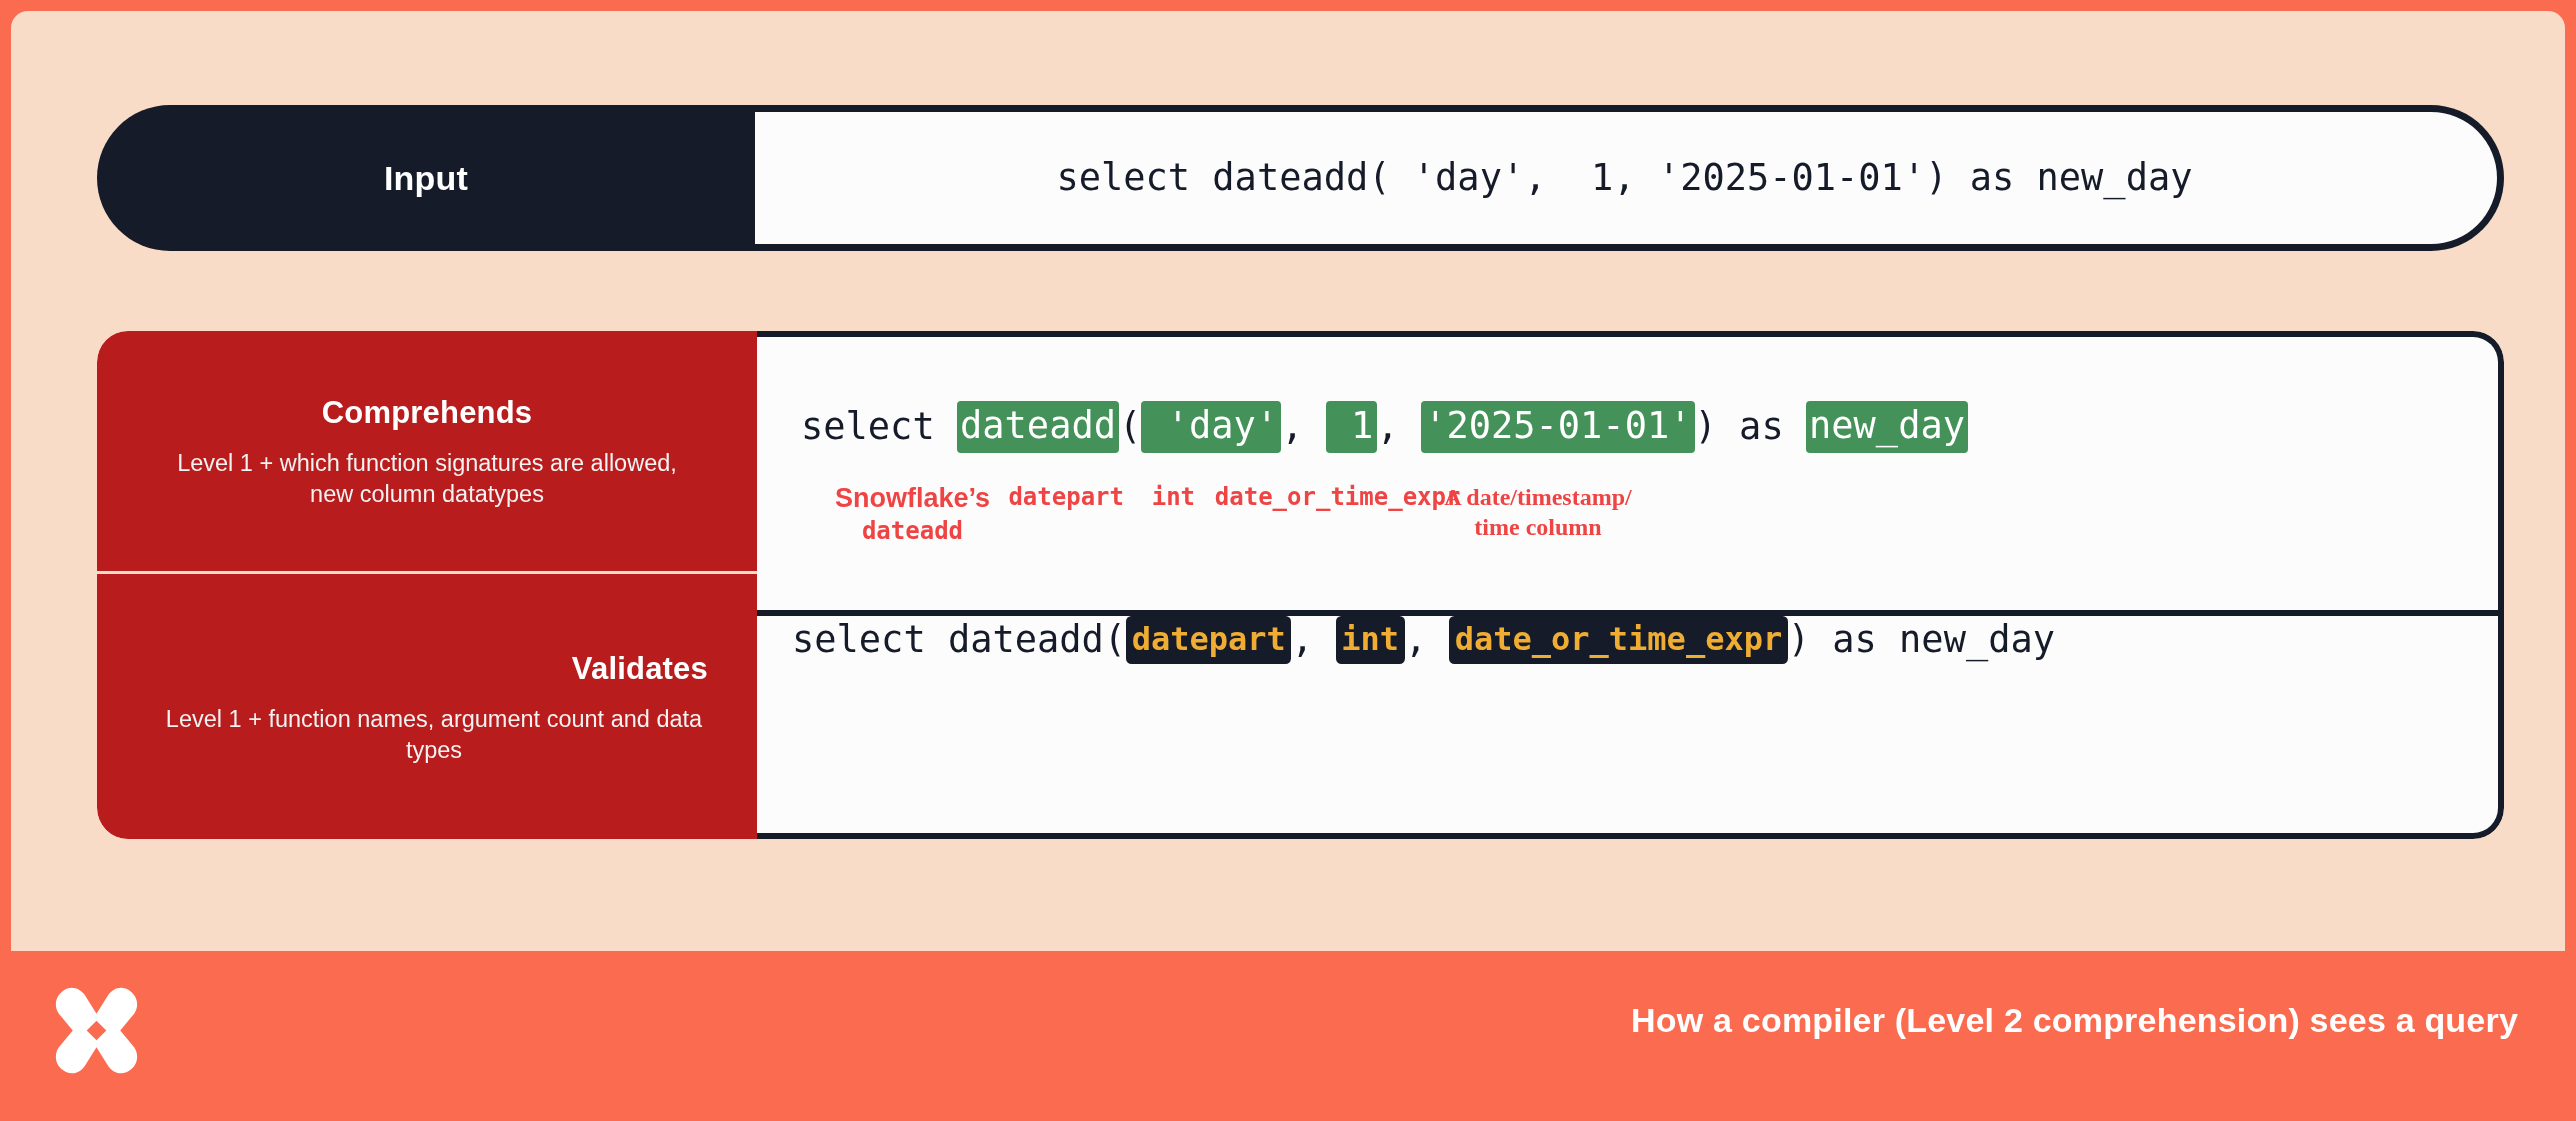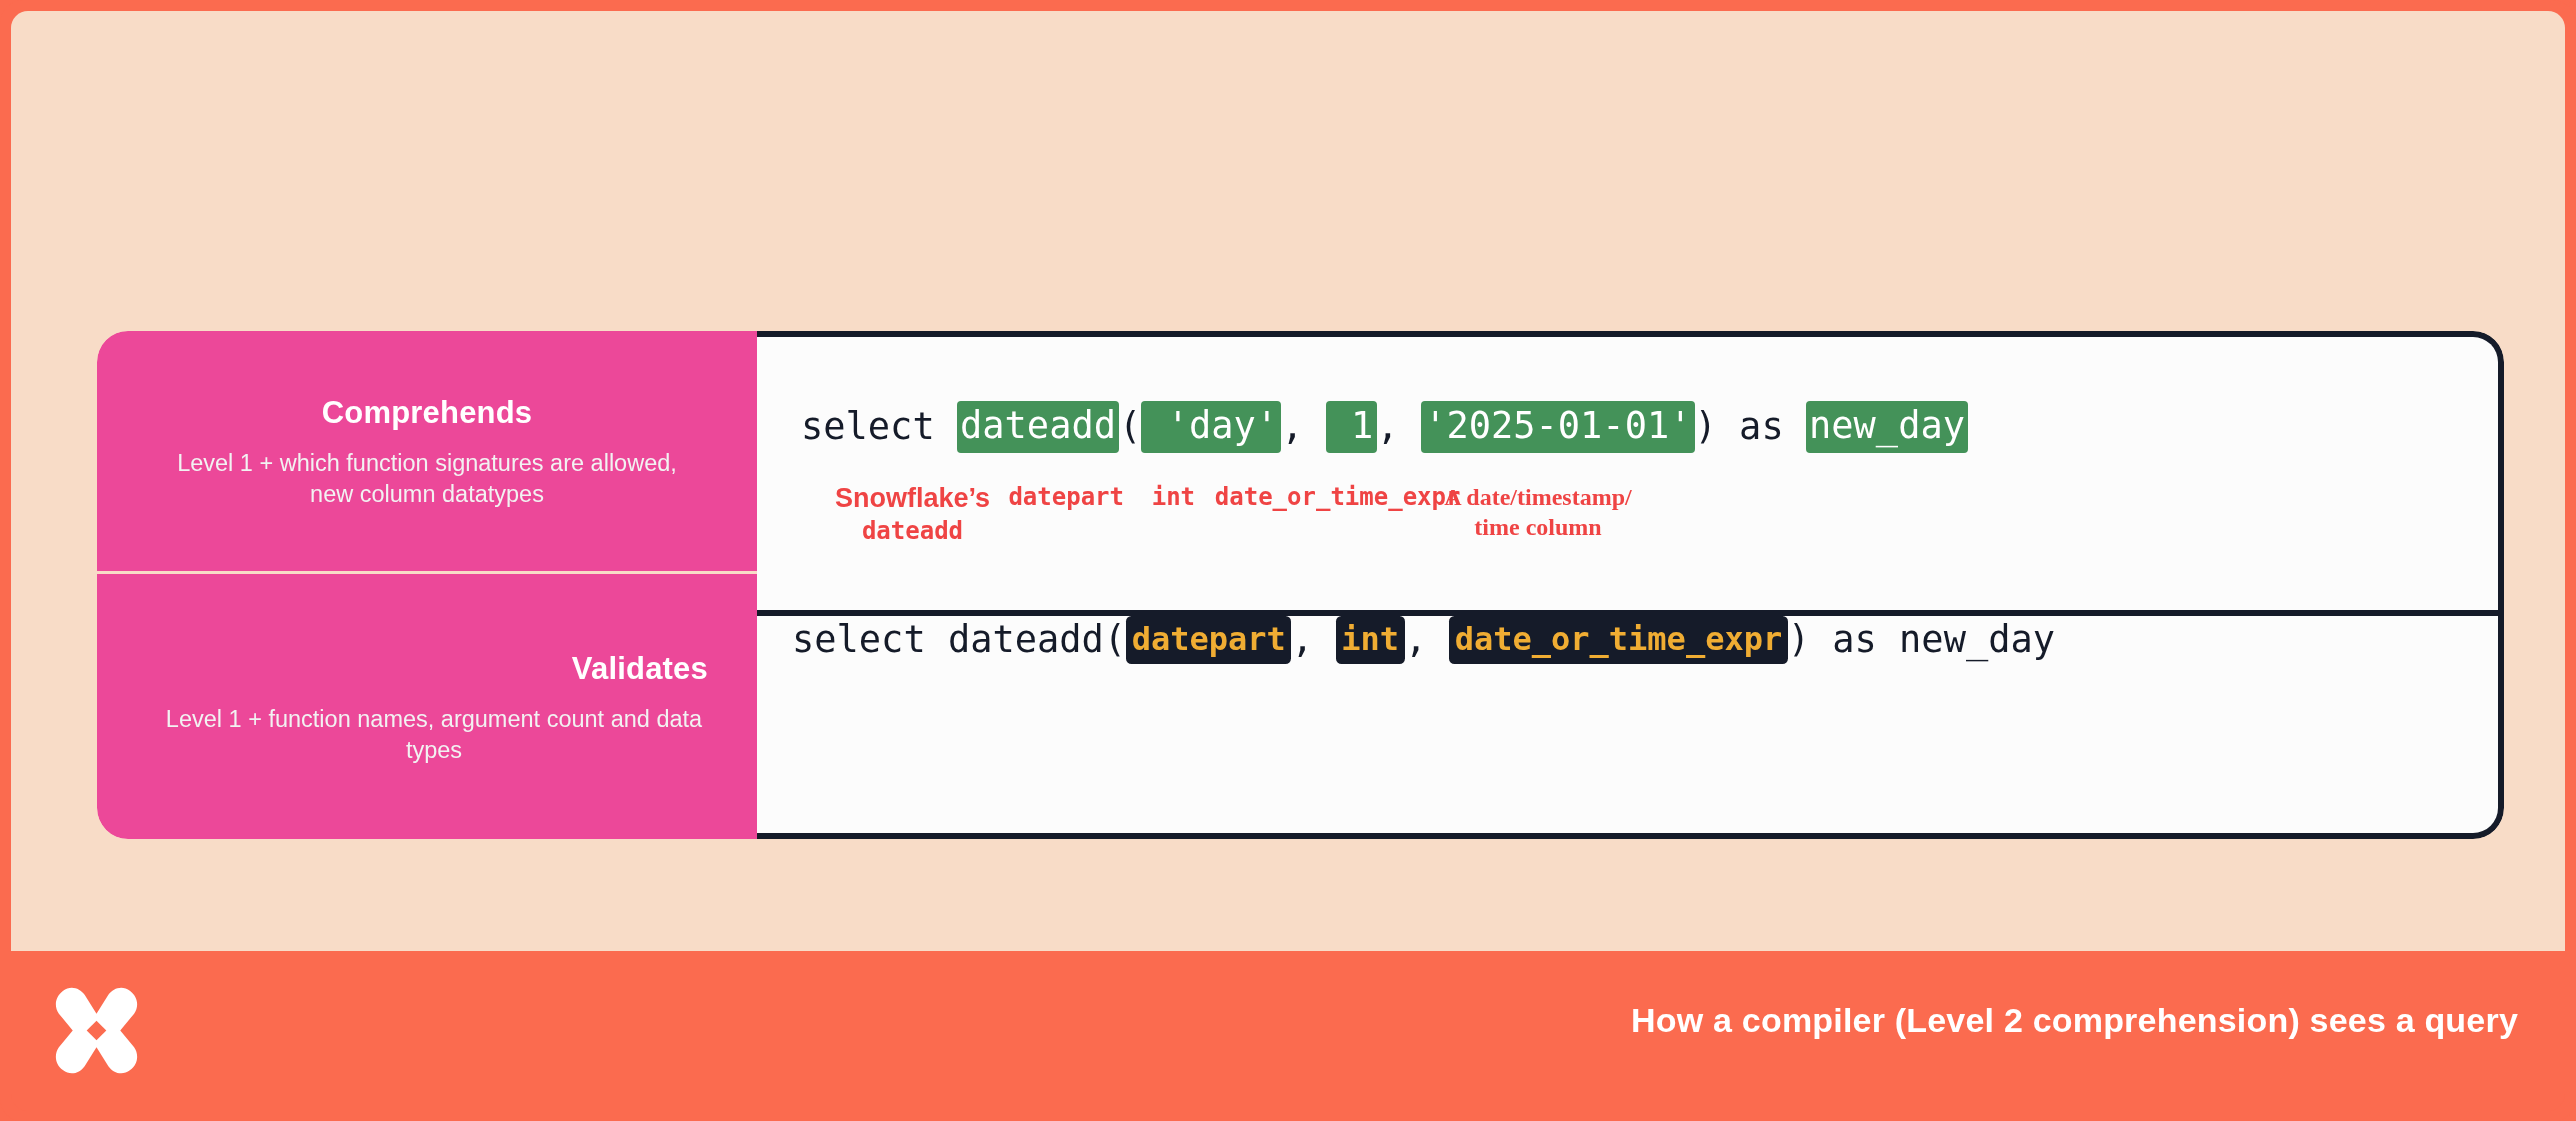--- a/index.html
+++ b/index.html
@@ -81,21 +81,21 @@
     border-radius: 31px;
     overflow: hidden;
   }
   #card-labels {
     width: 660px;
     background: #F8DCC7;
     display: flex;
     flex-direction: column;
   }
   .lbl-cell {
-    background: #ec4899;
+    background: #b91c1c;
     color: #ffffff;
     padding: 27px 49px 23.5px;
     text-align: center;
     display: flex;
     flex-direction: column;
     justify-content: center;
     align-items: center;
   }
   #lbl-comprehends { height: 240px; border-radius: 31px 0 0 0; }
   #lbl-validates   { height: 265px; border-radius: 0 0 0 31px; margin-top: 3.1px; align-items: flex-end; }
@@ -188,20 +188,28 @@
     text-align: center;
   }
 </style>
 </head>
 <body>
 
 <div id="frame">
 
   <div id="canvas">
 
+    <div id="input-row">
+      <div id="input-label">
+        <span>Input</span>
+      </div>
+      <div id="input-code">
+        <span class="code">select dateadd( 'day',  1, '2025-01-01') as new_day</span>
+      </div>
+    </div>
 
     <div id="card">
 
       <div id="card-labels">
         <div class="lbl-cell" id="lbl-comprehends">
           <div class="lbl-title">Comprehends</div>
           <div class="lbl-sub">Level 1 + which function signatures are allowed, new column datatypes</div>
         </div>
         <div class="lbl-cell" id="lbl-validates">
           <div class="lbl-title">Validates</div>

